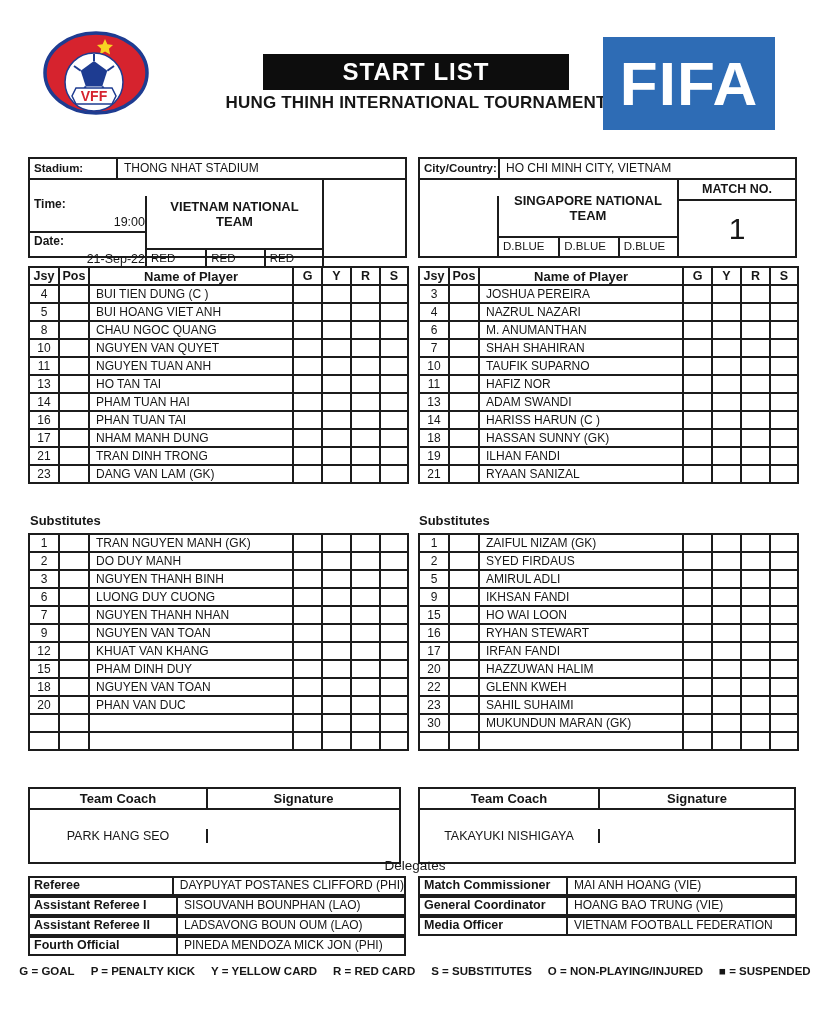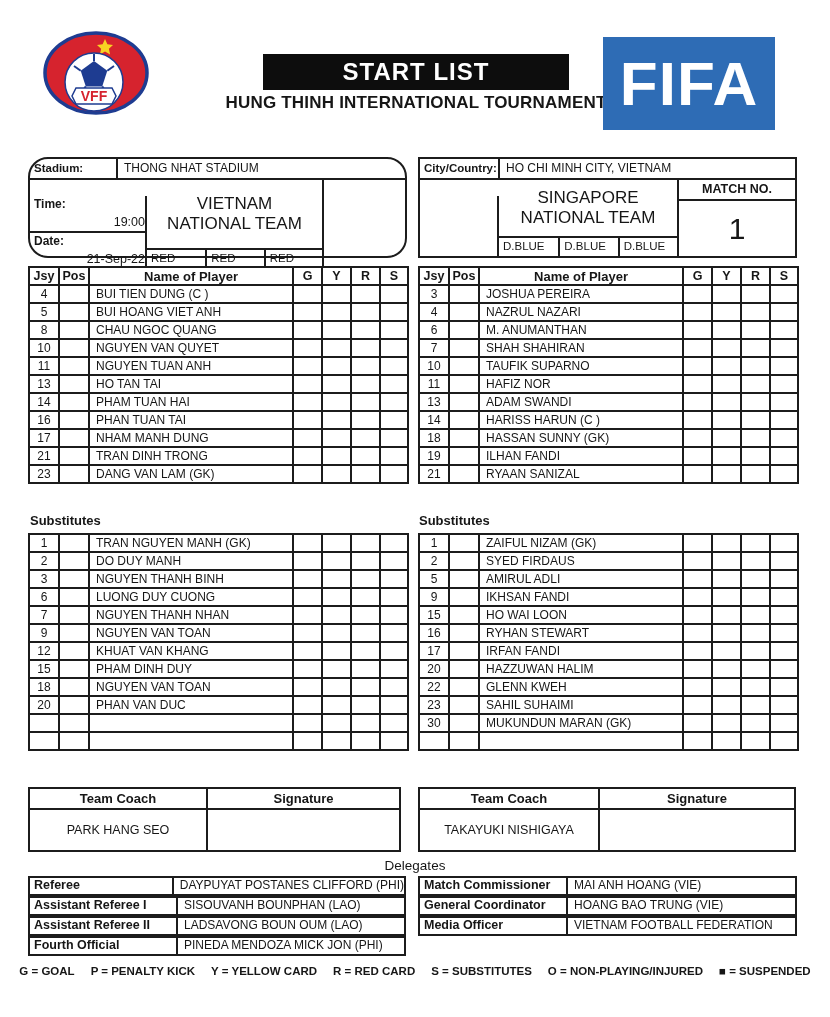--- a/index.html
+++ b/index.html
@@ -39,21 +39,21 @@
               padding-left: 4px; line-height: 18px; white-space: nowrap; overflow: hidden; }
   .mi-value { flex: 1; font-size: 12px; line-height: 18px; padding-left: 6px; white-space: nowrap; }
   .mi-body { display: flex; flex: 1; }
   .mi-timecol { display: flex; flex-direction: column; border-right: 2px solid #1c1c1c; margin-top: 16px; }
   .mi-dt { flex: 1; }
   .mi-dt:first-child { border-bottom: 2px solid #1c1c1c; }
   .mi-dt-label { font-weight: bold; font-size: 12px; padding-left: 4px; line-height: 17px; }
   .mi-dt-value { font-size: 12.5px; text-align: right; line-height: 18px; }
   .mi-teamcol { display: flex; flex-direction: column; border-right: 2px solid #1c1c1c; }
   .mi-teamname { flex: 1; display: flex; align-items: center; justify-content: center;
-                 text-align: center; font-weight: normal; font-size: 17px; padding: 0 14px; }
+                 text-align: center; font-weight: bold; font-size: 13px; padding: 0 14px; }
   .kit-row { display: flex; height: 20px; border-top: 2px solid #1c1c1c; flex: none; }
   .kit-cell { font-size: 11.5px; line-height: 16px; padding-left: 4px; overflow: hidden; }
   .kit-home .kit-cell { width: 59px; }
   .kit-away .kit-cell { width: 60px; }
   .kit-cell + .kit-cell { border-left: 2px solid #1c1c1c; }
   .mi-fill { flex: 1; }
   .mi-matchcol { flex: 1; display: flex; flex-direction: column; }
   .mi-matchno-label { height: 21px; border-bottom: 2px solid #1c1c1c; font-weight: bold;
                       font-size: 12.5px; text-align: center; line-height: 19px; flex: none; }
   .mi-matchno { flex: 1; display: flex; align-items: center; justify-content: center; font-size: 30px; }
@@ -71,21 +71,21 @@
   col.c-g { width: 29px; } col.c-y { width: 29px; } col.c-r { width: 29px; } col.c-s { width: 28px; }
 
   .section-label { font-weight: bold; font-size: 13px; }
 
   
   .coach-table { border: 2px solid #1c1c1c; background: #fff; }
   .coach-head { display: flex; height: 21px; border-bottom: 2px solid #1c1c1c; }
   .coach-head-cell { font-weight: bold; font-size: 13px; text-align: center; line-height: 19px;
                      border-right: 2px solid #1c1c1c; }
   .coach-head-cell:last-child { border-right: none; flex: 1; }
-  .coach-body { display: flex; height: 40px; }
+  .coach-body { display: flex; height: 52px; align-items: center; }
   .coach-name { font-size: 12.5px; display: flex; align-items: center; justify-content: center;
                 border-right: 2px solid #1c1c1c; }
   .coach-sig { flex: 1; }
 
   
   .dlg-heading { text-align: center; font-size: 13.5px; }
   .dlg-table { background: #fff; }
   .dlg-row { display: flex; height: 20px; border: 2px solid #1c1c1c; background: #fff; }
   .dlg-role { width: 148px; border-right: 2px solid #1c1c1c; font-weight: bold;
               font-size: 12.5px; line-height: 15px; padding-left: 4px; white-space: nowrap; }
@@ -110,21 +110,21 @@
   <line x1="38.7" y1="40.7" x2="32" y2="36" stroke="#1e3c91" stroke-width="2"></line>
   <polygon fill="#1e3c91" points="52,31 65.3,40.7 60.2,56.4 43.8,56.4 38.7,40.7"></polygon>
   <polygon fill="#ffffff" stroke="#1e3c91" stroke-width="1.5" points="34,58 70,58 74,66 70,74 34,74 30,66"></polygon>
   <text x="52" y="71" text-anchor="middle" font-size="14" font-weight="bold" fill="#d6232e" font-family="Liberation Sans, sans-serif">VFF</text>
 </svg>
 
 <div class="abs title-box">START LIST</div>
 <div class="abs subtitle">HUNG THINH INTERNATIONAL TOURNAMENT</div>
 <div class="abs fifa-logo">FIFA</div>
 
-<div class="abs mi-block" style="left:28px; top:157px; width:379px; height:101px;border-radius:20px;">
+<div class="abs mi-block" style="left:28px; top:157px; width:379px; height:101px;">
   <div class="mi-top">
     <div class="mi-label" style="width:88px;">Stadium:</div>
     <div class="mi-value">THONG NHAT STADIUM</div>
   </div>
   <div class="mi-body">
     <div class="mi-timecol" style="width:117px;">
       <div class="mi-dt">
         <div class="mi-dt-label">Time:</div>
         <div class="mi-dt-value">19:00</div>
       </div>

